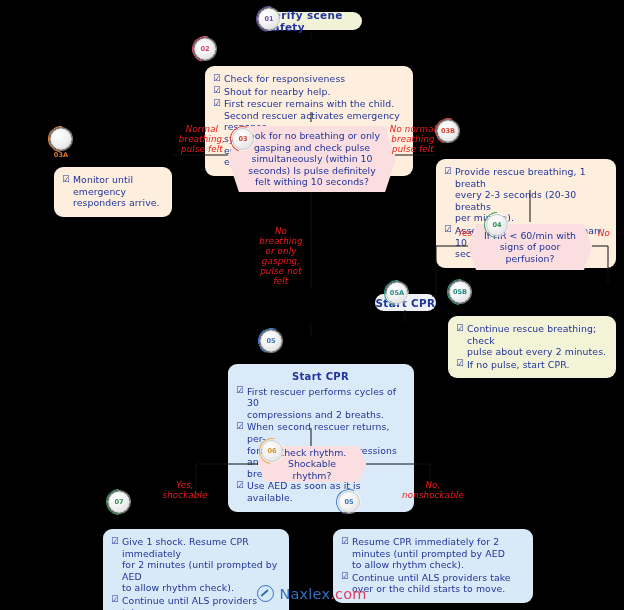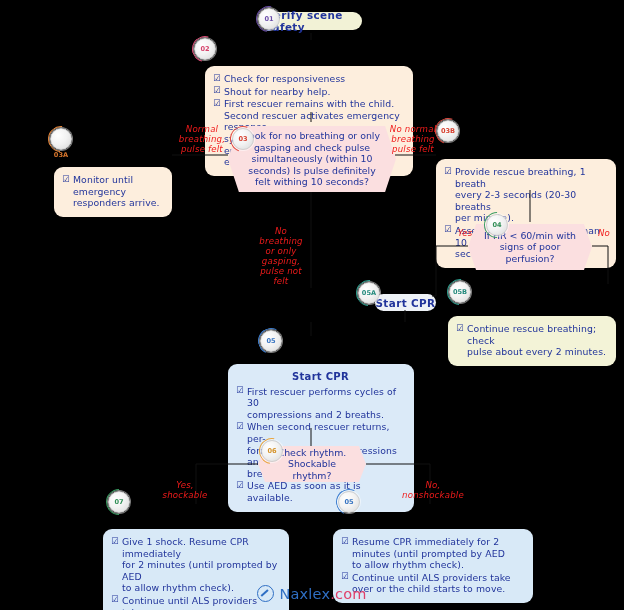--- a/index.html
+++ b/index.html
@@ -223,34 +223,35 @@
 
   <div class="badge arc-green c-green" style="left:486px;top:214px;">
     <span class="bt">04</span>
   </div>
   <div class="hex" style="left:468px;top:224px;width:124px;height:46px;">
     <span>If HR &lt; 60/min
 with signs of poor
 perfusion?</span>
   </div>
 
-  <div class="badge arc-teal c-teal" style="left:358px;top:282px;">
+  <div class="badge arc-teal c-teal" style="left:386px;top:282px;">
     <span class="bt">05A</span>
   </div>
   <div class="pill white" style="left:375px;top:294px;width:61px;height:17px;">
     <span>Start CPR</span>
   </div>
 
   <div class="badge arc-teal c-teal" style="left:449px;top:281px;">
     <span class="bt">05B</span>
   </div>
   <div class="node yellowish" style="left:448px;top:292px;width:168px;">
     <ul class="blist">
       <li>Continue rescue breathing; check
 pulse about every 2 minutes.</li>
+      <li>If no pulse, start CPR.</li>
     </ul>
   </div>
 
   <div class="badge arc-blue c-blue" style="left:260px;top:330px;">
     <span class="bt">05</span>
   </div>
   <div class="node bluish" style="left:228px;top:340px;width:186px;">
     <div class="title">Start CPR</div>
     <ul class="blist">
       <li>First rescuer performs cycles of 30

